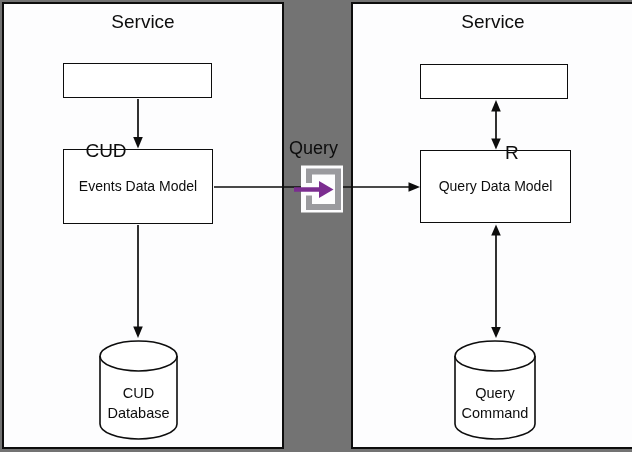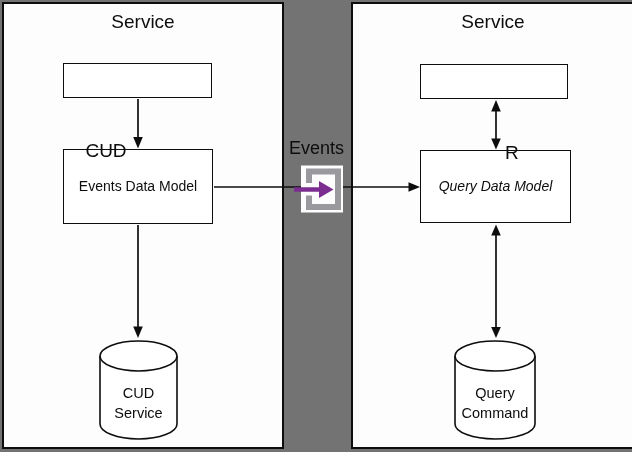--- a/index.html
+++ b/index.html
@@ -41,21 +41,21 @@
     border: 1.5px solid #0d0d0d;
     z-index: 4;
     display: flex;
     align-items: center;
     justify-content: center;
     text-align: center;
     font-size: 14px;
     line-height: 19px;
   }
   #command-model-box { left: 63px;  top: 149px; width: 148px; height: 73px; }
-  #query-model-box   { left: 420px; top: 150px; width: 149px; height: 71px; font-style: italic; }
+  #query-model-box   { left: 420px; top: 150px; width: 149px; height: 71px; }
   .model-box .model-label { width: 128px; }
   .flow-label {
     position: absolute;
     font-size: 19px;
     z-index: 10;
     margin-top: 28px;
   }
   #cud-label { left: 56px;  top: 112px; width: 100px; text-align: center; }
   #r-label   { left: 505px; top: 114px; }
   #events-label {
@@ -89,35 +89,35 @@
 <div id="canvas">
 
   <div>
     <div id="left-service-rect" class="service-rect"></div>
     <div id="left-service-title" class="service-title">Service</div>
     <div id="left-api-box" class="api-box"></div>
     <div id="cud-label" class="flow-label">CUD</div>
     <div id="command-model-box" class="model-box">
       <span class="model-label">Events Data Model</span>
     </div>
-    <div id="cud-db-label" class="db-label">CUD Service</div>
+    <div id="cud-db-label" class="db-label">CUD Database</div>
   </div>
 
   <div>
     <div id="right-service-rect" class="service-rect"></div>
     <div id="right-service-title" class="service-title">Service</div>
     <div id="right-api-box" class="api-box"></div>
     <div id="r-label" class="flow-label">R</div>
     <div id="query-model-box" class="model-box">
       <span class="model-label">Query Data Model</span>
     </div>
     <div id="query-db-label" class="db-label">Query Command</div>
   </div>
 
-  <div id="events-label">Events</div>
+  <div id="events-label">Query</div>
 
   <svg id="diagram-svg" viewBox="0 0 640 452">
 
     <g>
       <path d="M100 356 V424 A38.5 15 0 0 0 177 424 V356" fill="#ffffff" stroke="#0d0d0d" stroke-width="1.6"></path>
       <ellipse cx="138.5" cy="356" rx="38.5" ry="15" fill="#ffffff" stroke="#0d0d0d" stroke-width="1.6"></ellipse>
     </g>
     <g>
       <path d="M455 356 V424 A40 15 0 0 0 535 424 V356" fill="#ffffff" stroke="#0d0d0d" stroke-width="1.6"></path>
       <ellipse cx="495" cy="356" rx="40" ry="15" fill="#ffffff" stroke="#0d0d0d" stroke-width="1.6"></ellipse>

